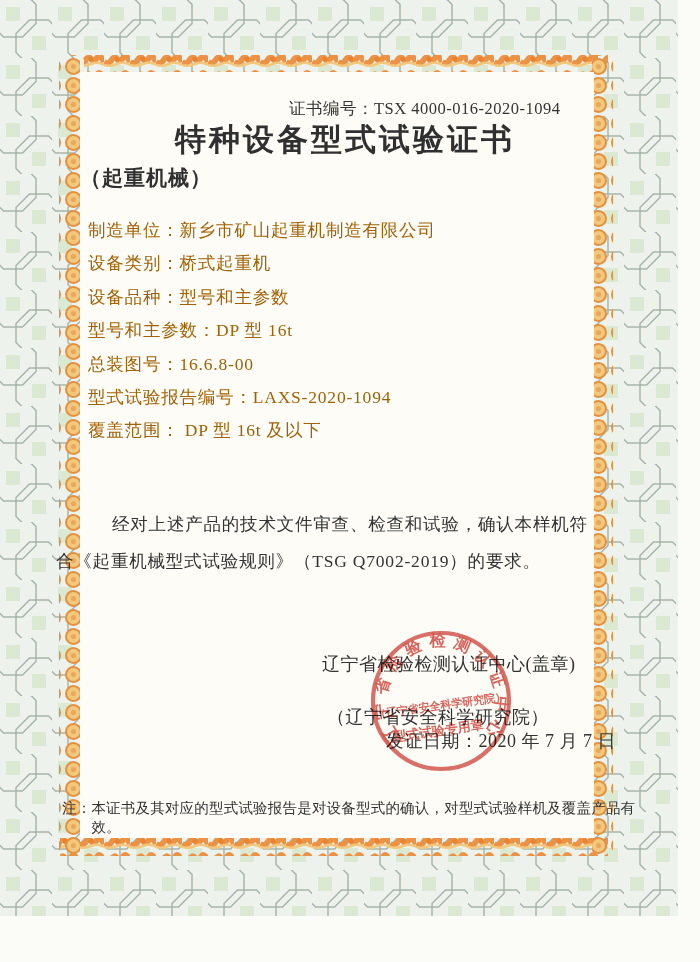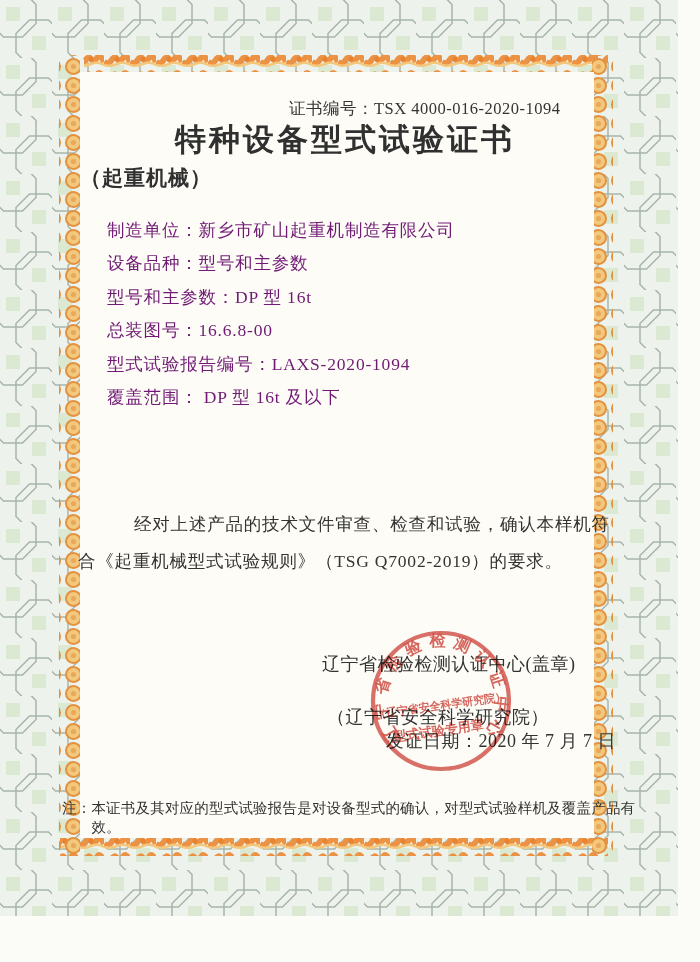--- a/index.html
+++ b/index.html
@@ -22,27 +22,27 @@
   .title{
     position:absolute;left:80px;top:119px;width:514px;text-align:center;
     font-size:31px;font-weight:700;letter-spacing:3px;color:#303030;padding-left:8px;
   }
   .subtitle{
     position:absolute;left:80px;top:164px;width:514px;text-align:left;
     font-size:21px;font-weight:700;letter-spacing:1px;color:#303030;
   }
   .fields{
     position:absolute;left:88px;top:214px;width:490px;
-    font-size:17.5px;letter-spacing:.8px;color:#701a75;margin-left:19px;
+    font-size:17.5px;letter-spacing:.8px;color:#a16207;
   }
   .field-row{height:33.4px;line-height:33.4px;white-space:nowrap;}
   .statement{
     position:absolute;left:56px;top:506px;width:532px;
     font-size:17.5px;line-height:37px;letter-spacing:.8px;color:#333;
-    text-indent:56px;z-index:3;margin-left:22px;
+    text-indent:56px;z-index:3;
   }
   .issuer-line{position:absolute;font-size:18px;letter-spacing:.5px;color:#333;white-space:nowrap;z-index:2;}
   .issuer-1{left:322px;top:652px;}
   .issuer-2{left:327px;top:705px;}
   .issuer-3{left:356px;top:729px;margin-left:30px;}
   .note{
     position:absolute;left:62px;top:799px;width:600px;
     font-size:14.5px;letter-spacing:.2px;color:#333;display:flex;z-index:2;
   }
   .note-label{flex:0 0 auto;}
@@ -85,20 +85,21 @@
   <div class="inner"></div>
 </div>
 
 <div class="certno"><span>证书编号：</span><span>TSX 4000-016-2020-1094</span></div>
 
 <div class="title">特种设备型式试验证书</div>
 <div class="subtitle">（起重机械）</div>
 
 <div class="fields">
   <div class="field-row"><span>制造单位：</span><span>新乡市矿山起重机制造有限公司</span></div>
+  <div class="field-row"><span>设备类别：</span><span>桥式起重机</span></div>
   <div class="field-row"><span>设备品种：</span><span>型号和主参数</span></div>
   <div class="field-row"><span>型号和主参数：</span><span>DP 型 16t</span></div>
   <div class="field-row"><span>总装图号：</span><span>16.6.8-00</span></div>
   <div class="field-row"><span>型式试验报告编号：</span><span>LAXS-2020-1094</span></div>
   <div class="field-row"><span>覆盖范围：</span>&nbsp;<span>DP 型 16t 及以下</span></div>
 </div>
 
 <div class="statement">经对上述产品的技术文件审查、检查和试验，确认本样机符合《起重机械型式试验规则》（TSG Q7002-2019）的要求。</div>
 
 <div class="issuer-line issuer-1">辽宁省检验检测认证中心(盖章)</div>

